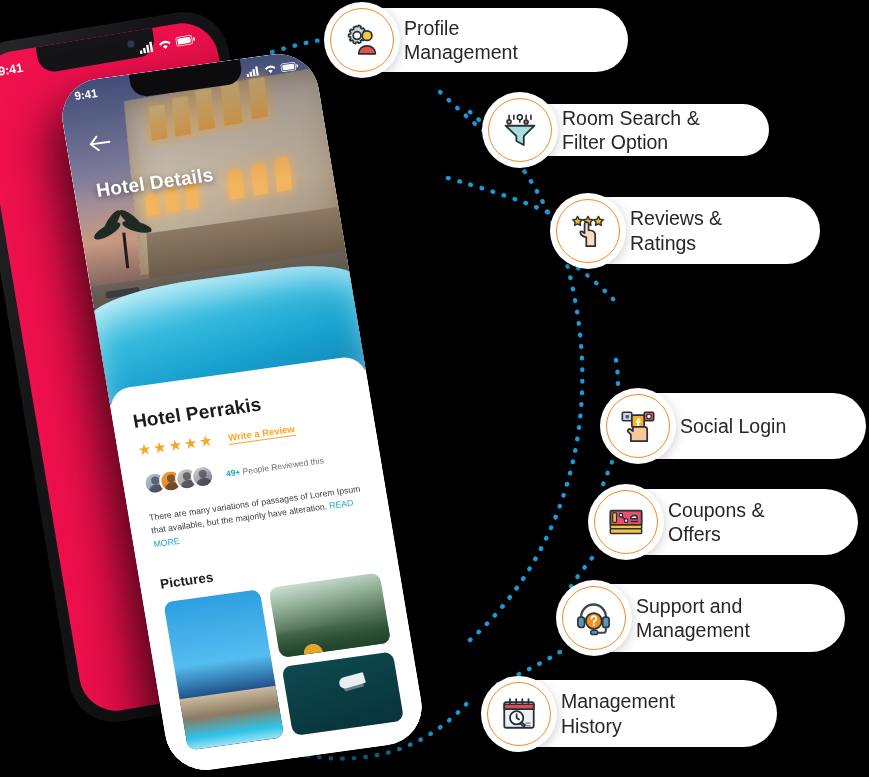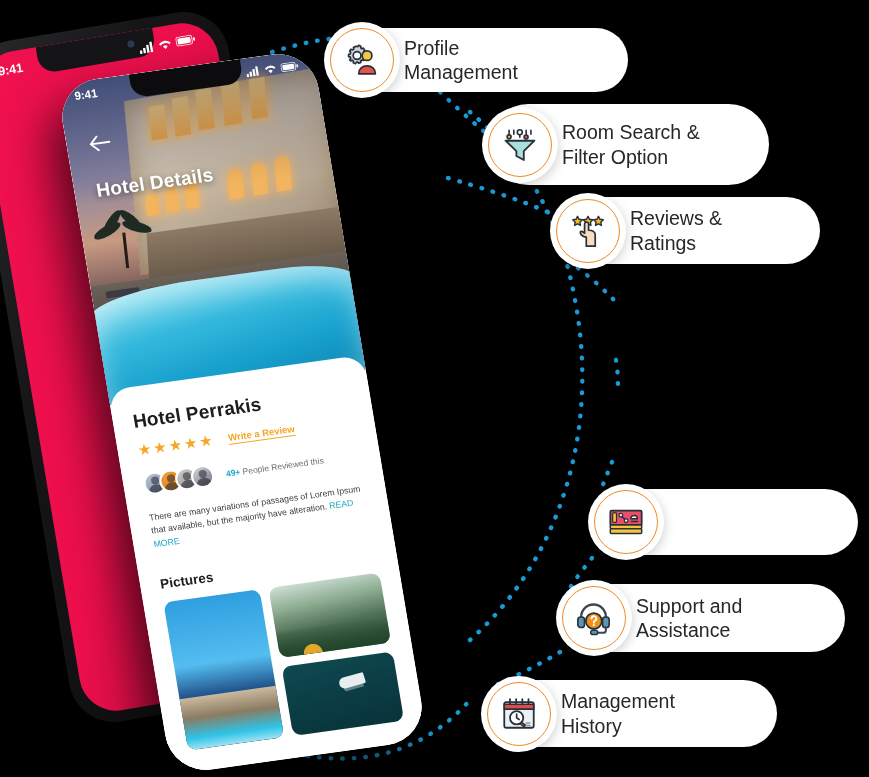--- a/index.html
+++ b/index.html
@@ -358,38 +358,38 @@
           <div class="pic-rcol">
             <div class="pic-t"></div>
             <div class="pic-b"></div>
           </div>
         </div>
       </div>
 
     </div>
   </div>
 
-  <div class="pill" style="left:330px;top:8px;width:298px;margin-top:20px;">
+  <div class="pill" style="left:330px;top:8px;width:298px;">
     <span class="badge">
       <span class="ring">
         <svg width="38" height="38" viewBox="0 0 40 40">
           <g stroke="#27313a" stroke-width="1.8" stroke-linejoin="round">
             <path d="M14 5.5l1.6.4.9-1.4 2.3 1-.2 1.7 1.3 1 1.6-.7 1.4 2.1-1.1 1.3.5 1.6 1.7.2v2.5l-1.7.3-.5 1.6 1.1 1.3-1.4 2.1-1.6-.7-1.3 1 .2 1.7-2.3 1-.9-1.4-1.6.4-.9 1.4-2.3-1 .2-1.7-1.3-1-1.6.7L7 19.7l1.1-1.3-.5-1.6L5.9 16.6V14l1.7-.3.5-1.6L7 10.8l1.4-2.1 1.6.7 1.3-1-.2-1.7 2.3-1Z" fill="#cfd6da"></path>
             <circle cx="14.8" cy="15.3" r="4.1" fill="#fff"></circle>
           </g>
           <circle cx="25.3" cy="15.4" r="5.1" fill="#f5c93d" stroke="#27313a" stroke-width="1.8"></circle>
           <path d="M16.5 34.5c0-5.2 4-8.4 8.8-8.4s8.8 3.2 8.8 8.4Z" fill="#e8504c" stroke="#27313a" stroke-width="1.8" stroke-linejoin="round"></path>
         </svg>
       </span>
     </span>
     <span class="label">Profile
 Management</span>
   </div>
 
-  <div class="pill" style="left:488px;top:104px;width:281px;height:81px;">
+  <div class="pill" style="left:488px;top:104px;width:281px;height:52px;">
     <span class="badge">
       <span class="ring">
         <svg width="38" height="38" viewBox="0 0 40 40">
           <g stroke="#27313a" stroke-width="1.7" stroke-linecap="round">
             <path d="M8.5 4.5v4.2M13.5 4.5v4.2M26.5 4.5v4.2M31.5 4.5v4.2"></path>
             <circle cx="8.5" cy="11.4" r="2.1" fill="#f0b23c"></circle>
             <circle cx="19.8" cy="6.6" r="2.6" fill="#fff"></circle>
             <path d="M19.8 9.2v2.6"></path>
             <circle cx="26.4" cy="11.6" r="2.1" fill="#e8504c"></circle>
           </g>
@@ -412,57 +412,75 @@
           </g>
           <path d="M18.2 36V26.4c-2.6-.4-5.4-2-6.2-4.2-.5-1.4.8-2.4 2-1.6l2.4 1.7v-9.5a2.1 2.1 0 1 1 4.2 0v6.4c2.6 0 7 .6 7 5.1V36Z" fill="#fbdcc0" stroke="#27313a" stroke-width="1.8" stroke-linejoin="round"></path>
         </svg>
       </span>
     </span>
     <span class="label">Reviews &amp;
 Ratings</span>
   </div>
 
 
+  <div class="pill" style="left:606px;top:393px;width:260px;height:66px;">
+    <span class="badge">
+      <span class="ring">
+        <svg width="38" height="38" viewBox="0 0 40 40">
+          <rect x="3.5" y="5.5" width="10" height="9" rx="1.4" fill="#cfd6da" stroke="#27313a" stroke-width="1.7"></rect>
+          <path d="M7 8.5h3.4v3.4H7z" fill="#3b5998"></path>
+          <rect x="26.5" y="5.5" width="10" height="9" rx="1.4" fill="#e8504c" stroke="#27313a" stroke-width="1.7"></rect>
+          <circle cx="31.5" cy="10" r="2.4" fill="#fff" stroke="#27313a" stroke-width="1.2"></circle>
+          <rect x="13.5" y="8.5" width="13" height="13" rx="1.8" fill="#f5b526" stroke="#27313a" stroke-width="1.8"></rect>
+          <path d="M21.6 12.2h-1.3c-.8 0-1.1.4-1.1 1.1v1.1h-1.3v1.9h1.3v4.4h2v-4.4h1.4l.2-1.9h-1.6v-.9c0-.3.1-.4.5-.4h1.1Z" fill="#fff"></path>
+          <path d="M12.5 36v-6.9l-2.6-2.6a1.9 1.9 0 0 1 2.6-2.8l2.1 1.8V21h12.3c1.6 0 2.8 1.3 2.8 2.9V36Z" fill="#fbc79a" stroke="#27313a" stroke-width="1.8" stroke-linejoin="round"></path>
+        </svg>
+      </span>
+    </span>
+    <span class="label">Social Login</span>
+  </div>
 
   <div class="pill" style="left:594px;top:489px;width:264px;height:66px;">
     <span class="badge">
       <span class="ring">
         <svg width="38" height="38" viewBox="0 0 40 40">
           <rect x="3.5" y="22" width="33" height="5" rx="1" fill="#f5c43c" stroke="#27313a" stroke-width="1.6"></rect>
           <rect x="3.5" y="27" width="33" height="5" rx="1" fill="#f5c43c" stroke="#27313a" stroke-width="1.6"></rect>
           <rect x="3.5" y="8" width="33" height="15" rx="1.4" fill="#ec4f6d" stroke="#27313a" stroke-width="1.9"></rect>
           <rect x="6" y="10.5" width="4" height="10" rx="0.8" fill="#f5c43c" stroke="#27313a" stroke-width="1.3"></rect>
           <g stroke="#27313a" stroke-width="1.7" stroke-linecap="round" fill="none">
             <path d="M14 12.5l6.5 6.5"></path>
           </g>
           <circle cx="14.6" cy="12.8" r="1.9" fill="#fff" stroke="#27313a" stroke-width="1.4"></circle>
           <circle cx="20.2" cy="18.6" r="1.9" fill="#fff" stroke="#27313a" stroke-width="1.4"></circle>
           <path d="M25 19.5h8M25 16.5c0-2 1.8-3.4 3.8-3.4S32 14.5 32 16.5Z" fill="#fff" stroke="#27313a" stroke-width="1.6" stroke-linejoin="round"></path>
         </svg>
       </span>
     </span>
+    <span class="label">Coupons &amp;
+Offers</span>
   </div>
 
   <div class="pill" style="left:562px;top:584px;width:283px;height:68px;">
     <span class="badge">
       <span class="ring">
         <svg width="38" height="38" viewBox="0 0 40 40">
           <path d="M6.5 24v-5.2a13 13 0 0 1 26 0V24" fill="none" stroke="#3d4750" stroke-width="2.4" stroke-linecap="round"></path>
           <rect x="3" y="19" width="7" height="11" rx="3" fill="#5d93b3" stroke="#27313a" stroke-width="1.7"></rect>
           <rect x="29" y="19" width="7" height="11" rx="3" fill="#5d93b3" stroke="#27313a" stroke-width="1.7"></rect>
           <path d="M32.5 30v2.8c0 1.6-1.3 2.8-2.9 2.8h-6" fill="none" stroke="#3d4750" stroke-width="2.2" stroke-linecap="round"></path>
           <rect x="16.5" y="33" width="7.5" height="4.4" rx="2.2" fill="#5d93b3" stroke="#27313a" stroke-width="1.5"></rect>
           <circle cx="19.8" cy="23.2" r="8.4" fill="#f39019" stroke="#27313a" stroke-width="1.9"></circle>
           <path d="M17.4 20.6a2.5 2.5 0 1 1 3.3 2.4c-.6.2-.9.7-.9 1.4v.5" fill="none" stroke="#fff" stroke-width="1.9" stroke-linecap="round"></path>
           <circle cx="19.8" cy="27.6" r="1.2" fill="#fff"></circle>
         </svg>
       </span>
     </span>
     <span class="label">Support and
-Assistance</span>
+Management</span>
   </div>
 
   <div class="pill" style="left:487px;top:680px;width:290px;height:67px;">
     <span class="badge">
       <span class="ring">
         <svg width="38" height="38" viewBox="0 0 40 40">
           <rect x="4.5" y="7.5" width="31" height="27" rx="2.2" fill="#eef1f3" stroke="#27313a" stroke-width="1.9"></rect>
           <path d="M4.5 9.7h31v5.2h-31z" fill="#e24b4b" stroke="#27313a" stroke-width="1.7"></path>
           <g stroke="#27313a" stroke-width="1.9" stroke-linecap="round">
             <path d="M10.5 4.5v5M17 4.5v5M23.5 4.5v5M30 4.5v5"></path>

